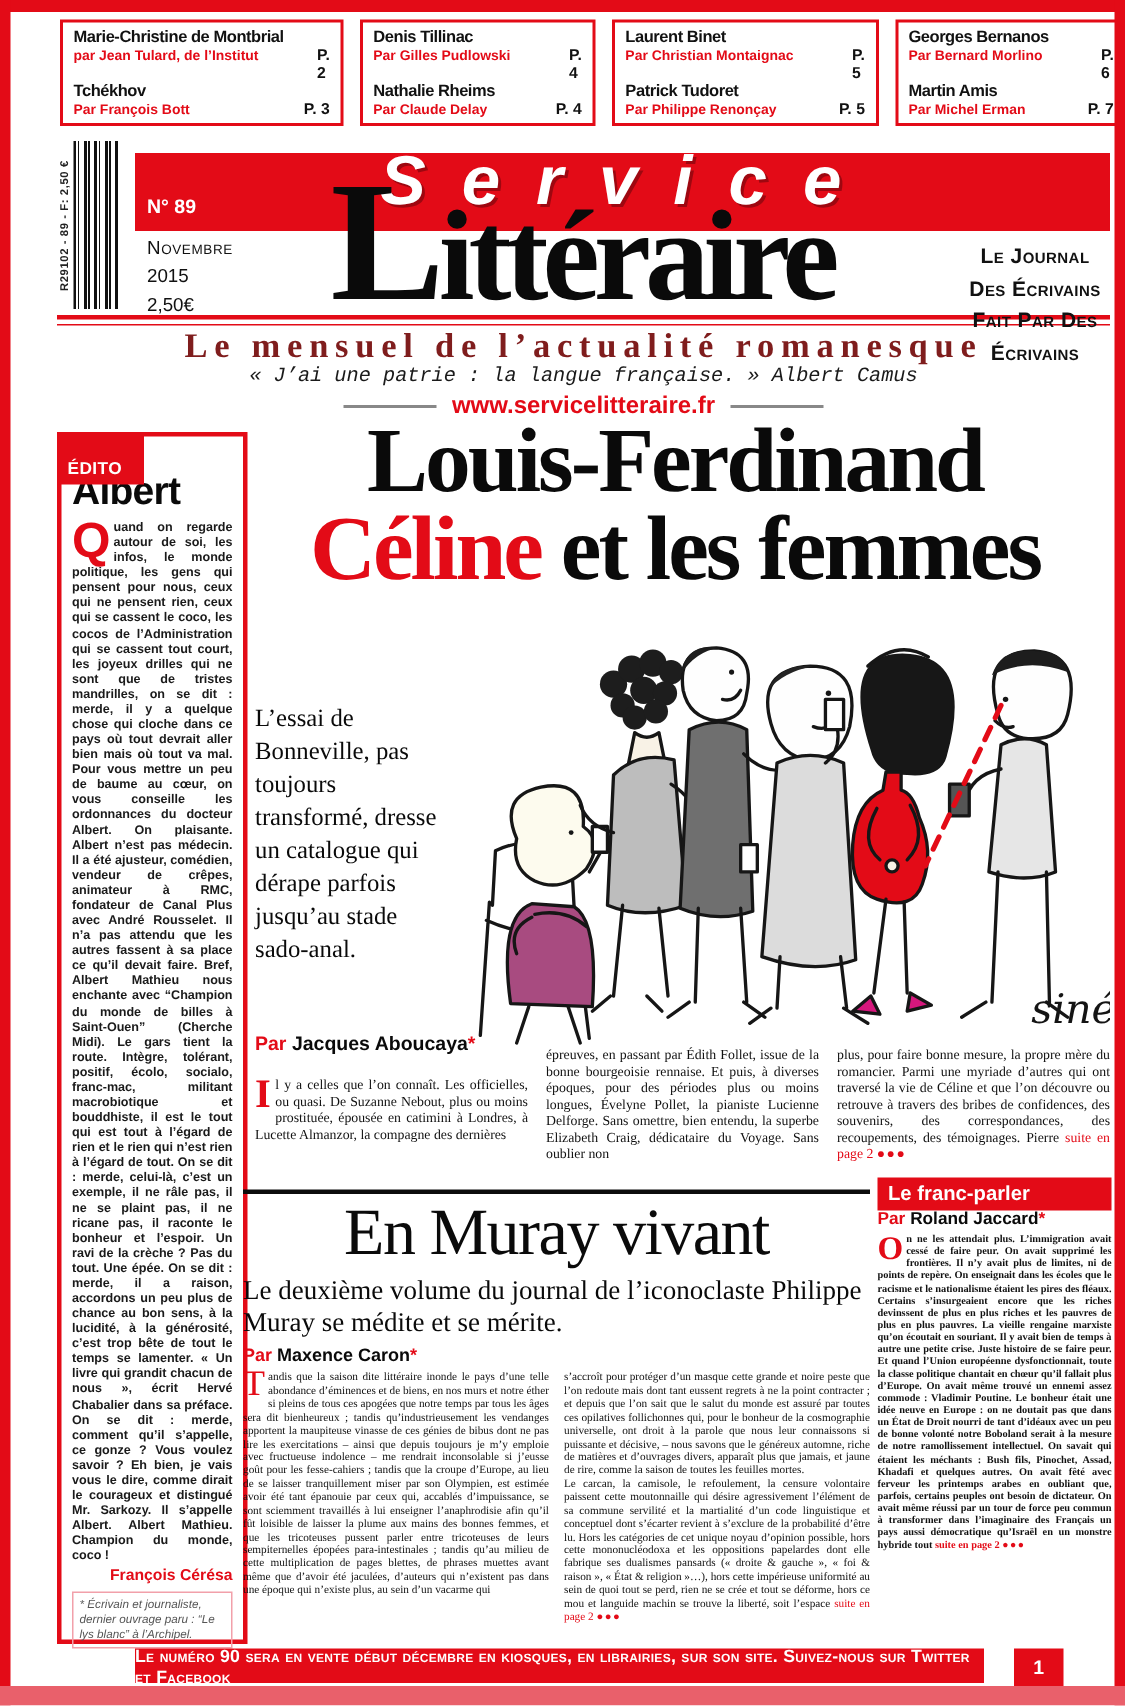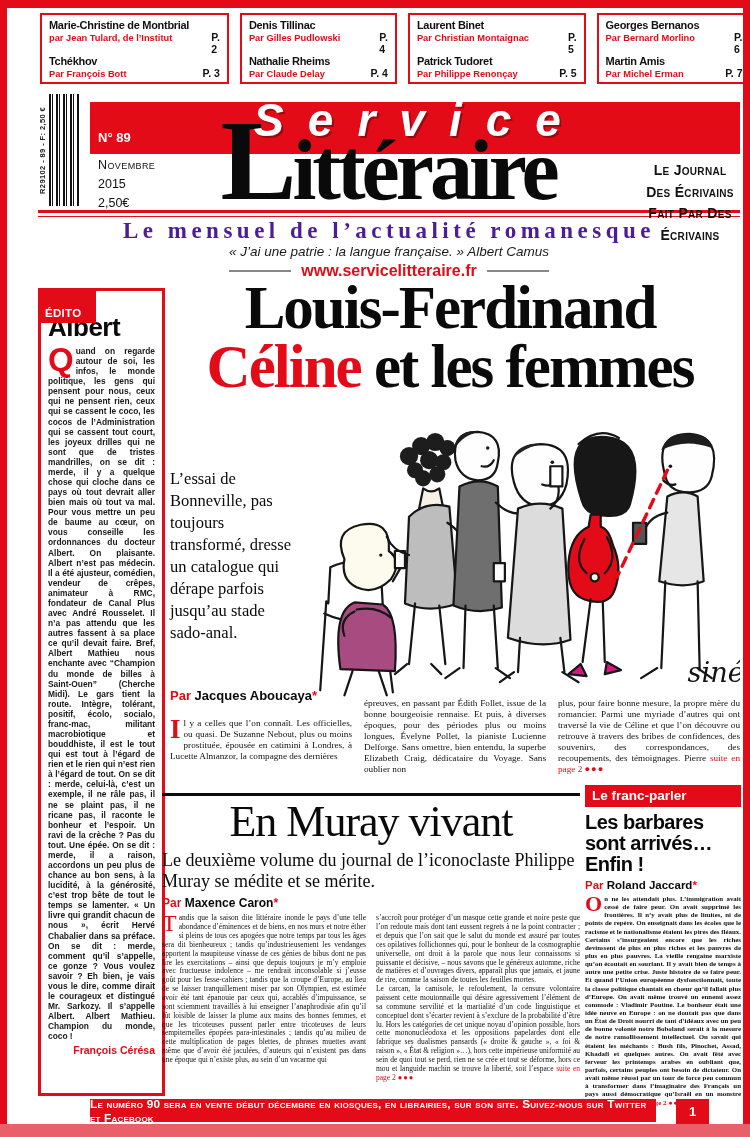--- a/index.html
+++ b/index.html
@@ -39,23 +39,23 @@
   .title-serif { position:absolute; left:40px; width:620px; top:12px; text-align:center; z-index:2;
     font-family:"Liberation Serif",serif; font-weight:bold; font-size:86px; line-height:1;
     letter-spacing:-4px; color:#0a0a0a; }
   .title-serif::first-letter { font-size:114px; }
   .tagline { position:absolute; right:0; top:68px; width:100px; text-align:center; z-index:2;
     font-size:14px; font-weight:bold; color:#111; font-variant:small-caps; letter-spacing:0.3px; line-height:1.55; }
 
   .double-rule { position:absolute; left:38px; right:10px; top:210px; height:7px;
     border-top:3px solid var(--red); border-bottom:1.5px solid var(--red); }
   .subtitle { position:absolute; left:38px; right:10px; top:218px; text-align:center; white-space:nowrap;
-    font-family:"Liberation Serif",serif; font-weight:bold; font-size:23px; letter-spacing:4.5px; color:#4c1d95; }
+    font-family:"Liberation Serif",serif; font-weight:bold; font-size:23px; letter-spacing:4.5px; color:#7f1d1d; }
   .quote { position:absolute; left:38px; right:10px; top:244px; text-align:center;
-    font-family:Liberation Sans, sans-serif; font-style:italic; font-size:13.5px; color:#1a1a1a; }
+    font-family:Liberation Mono, monospace; font-style:italic; font-size:13.5px; color:#1a1a1a; }
   .site-row { position:absolute; left:38px; right:10px; top:262px; display:flex; align-items:center; justify-content:center; gap:10px; }
   .site-rule { height:1.5px; background:#888; width:62px; }
   .site-url { color:var(--red); font-weight:bold; font-size:16px; }
 
   
   .edito { position:absolute; left:38px; top:288px; width:127px; height:808px;
     border:3px solid var(--red); padding:0 7px; background:#fff; }
   .edito-tab { position:absolute; top:-3px; left:-3px; background:var(--red); color:#fff;
     font-weight:bold; font-size:11.5px; padding:19px 15px 4px 7px; letter-spacing:0.3px; }
   .edito-title { margin-top:21px; font-weight:bold; font-size:26px; letter-spacing:-0.5px; color:#0a0a0a; }
@@ -192,20 +192,21 @@
   <span class="site-rule"></span>
   <span class="site-url">www.servicelitteraire.fr</span>
   <span class="site-rule"></span>
 </div>
 
 <div class="edito">
   <div class="edito-tab">ÉDITO</div>
   <div class="edito-title">Albert</div>
   <p class="edito-body">Quand on regarde autour de soi, les infos, le monde politique, les gens qui pensent pour nous, ceux qui ne pensent rien, ceux qui se cassent le coco, les cocos de l’Administration qui se cassent tout court, les joyeux drilles qui ne sont que de tristes mandrilles, on se dit : merde, il y a quelque chose qui cloche dans ce pays où tout devrait aller bien mais où tout va mal. Pour vous mettre un peu de baume au cœur, on vous conseille les ordonnances du docteur Albert. On plaisante. Albert n’est pas médecin. Il a été ajusteur, comédien, vendeur de crêpes, animateur à RMC, fondateur de Canal Plus avec André Rousselet. Il n’a pas attendu que les autres fassent à sa place ce qu’il devait faire. Bref, Albert Mathieu nous enchante avec “Champion du monde de billes à Saint-Ouen” (Cherche Midi). Le gars tient la route. Intègre, tolérant, positif, écolo, socialo, franc-mac, militant macrobiotique et bouddhiste, il est le tout qui est tout à l’égard de rien et le rien qui n’est rien à l’égard de tout. On se dit : merde, celui-là, c’est un exemple, il ne râle pas, il ne se plaint pas, il ne ricane pas, il raconte le bonheur et l’espoir. Un ravi de la crèche ? Pas du tout. Une épée. On se dit : merde, il a raison, accordons un peu plus de chance au bon sens, à la lucidité, à la générosité, c’est trop bête de tout le temps se lamenter. « Un livre qui grandit chacun de nous », écrit Hervé Chabalier dans sa préface. On se dit : merde, comment qu’il s’appelle, ce gonze ? Vous voulez savoir ? Eh bien, je vais vous le dire, comme dirait le courageux et distingué Mr. Sarkozy. Il s’appelle Albert. Albert Mathieu. Champion du monde, coco !</p>
   <div class="edito-sig">François Cérésa</div>
+  <div class="edito-note">* Écrivain et journaliste, dernier ouvrage paru : “Le lys blanc” à l’Archipel.</div>
 </div>
 
 <div class="headline">
   <span class="ln">Louis-Ferdinand</span>
   <span class="ln"><span class="red">Céline</span><span> et les femmes</span></span>
 </div>
 
 <div class="standfirst">L’essai de Bonneville, pas toujours transformé, dresse un catalogue qui dérape parfois jusqu’au stade sado-anal.</div>
 
 <svg class="cartoon" viewBox="0 0 440 290" xmlns="http://www.w3.org/2000/svg">
@@ -309,21 +310,20 @@
     <p class="mc mc1">Tandis que la saison dite littéraire inonde le pays d’une telle abondance d’éminences et de biens, en nos murs et notre éther si pleins de tous ces apogées que notre temps par tous les âges sera dit bienheureux ; tandis qu’industrieusement les vendanges apportent la maupiteuse vinasse de ces génies de bibus dont ne pas lire les exercitations – ainsi que depuis toujours je m’y emploie avec fructueuse indolence – me rendrait inconsolable si j’eusse goût pour les fesse-cahiers ; tandis que la croupe d’Europe, au lieu de se laisser tranquillement miser par son Olympien, est estimée avoir été tant épanouie par ceux qui, accablés d’impuissance, se sont sciemment travaillés à lui enseigner l’anaphrodisie afin qu’il fût loisible de laisser la plume aux mains des bonnes femmes, et que les tricoteuses pussent parler entre tricoteuses de leurs sempiternelles épopées para-intestinales ; tandis qu’au milieu de cette multiplication de pages blettes, de phrases muettes avant même que d’avoir été jaculées, d’auteurs qui n’existent pas dans une époque qui n’existe plus, au sein d’un vacarme qui</p>
     <div class="mc mc2">
       <p>s’accroît pour protéger d’un masque cette grande et noire peste que l’on redoute mais dont tant eussent regrets à ne la point contracter ; et depuis que l’on sait que le salut du monde est assuré par toutes ces opilatives follichonnes qui, pour le bonheur de la cosmographie universelle, ont droit à la parole que nous leur connaissons si puissante et décisive, – nous savons que le généreux automne, riche de matières et d’ouvrages divers, apparaît plus que jamais, et jaune de rire, comme la saison de toutes les feuilles mortes.</p>
       <p><span>Le carcan, la camisole, le refoulement, la censure volontaire paissent cette moutonnaille qui désire agressivement l’élément de sa commune servilité et la martialité d’un code linguistique et conceptuel dont s’écarter revient à s’exclure de la probabilité d’être lu. Hors les catégories de cet unique noyau d’opinion possible, hors cette mononucléodoxa et les oppositions papelardes dont elle fabrique ses dualismes pansards (« droite &amp; gauche », « foi &amp; raison », « État &amp; religion »…), hors cette impérieuse uniformité au sein de quoi tout se perd, rien ne se crée et tout se déforme, hors ce mou et languide machin se trouve la liberté, soit l’espace</span> <span class="cont">suite en page 2</span> <span class="dots">●●●</span></p>
     </div>
   </div>
 </div>
 
 <div class="fp">
   <div class="fp-tab">Le franc-parler</div>
-  <h3>Les barbares sont arrivés… Enfin !</h3>
   <div class="byline">
     <span class="par">Par</span>
     <span>Roland Jaccard</span><span class="star">*</span>
   </div>
   <p class="fp-body"><span>On ne les attendait plus. L’immigration avait cessé de faire peur. On avait supprimé les frontières. Il n’y avait plus de limites, ni de points de repère. On enseignait dans les écoles que le racisme et le nationalisme étaient les pires des fléaux. Certains s’insurgeaient encore que les riches devinssent de plus en plus riches et les pauvres de plus en plus pauvres. La vieille rengaine marxiste qu’on écoutait en souriant. Il y avait bien de temps à autre une petite crise. Juste histoire de se faire peur. Et quand l’Union européenne dysfonctionnait, toute la classe politique chantait en chœur qu’il fallait plus d’Europe. On avait même trouvé un ennemi assez commode : Vladimir Poutine. Le bonheur était une idée neuve en Europe : on ne doutait pas que dans un État de Droit nourri de tant d’idéaux avec un peu de bonne volonté notre Boboland serait à la mesure de notre ramollissement intellectuel. On savait qui étaient les méchants : Bush fils, Pinochet, Assad, Khadafi et quelques autres. On avait fêté avec ferveur les printemps arabes en oubliant que, parfois, certains peuples ont besoin de dictateur. On avait même réussi par un tour de force peu commun à transformer dans l’imaginaire des Français un pays aussi démocratique qu’Israël en un monstre hybride tout</span> <span class="cont">suite en page 2</span> <span class="dots">●●●</span></p>
 </div>
 
 <div class="footer-bar">Le numéro 90 sera en vente début décembre en kiosques, en librairies, sur son site. Suivez-nous sur Twitter et Facebook</div>
 <div class="footer-page">1</div>
 

